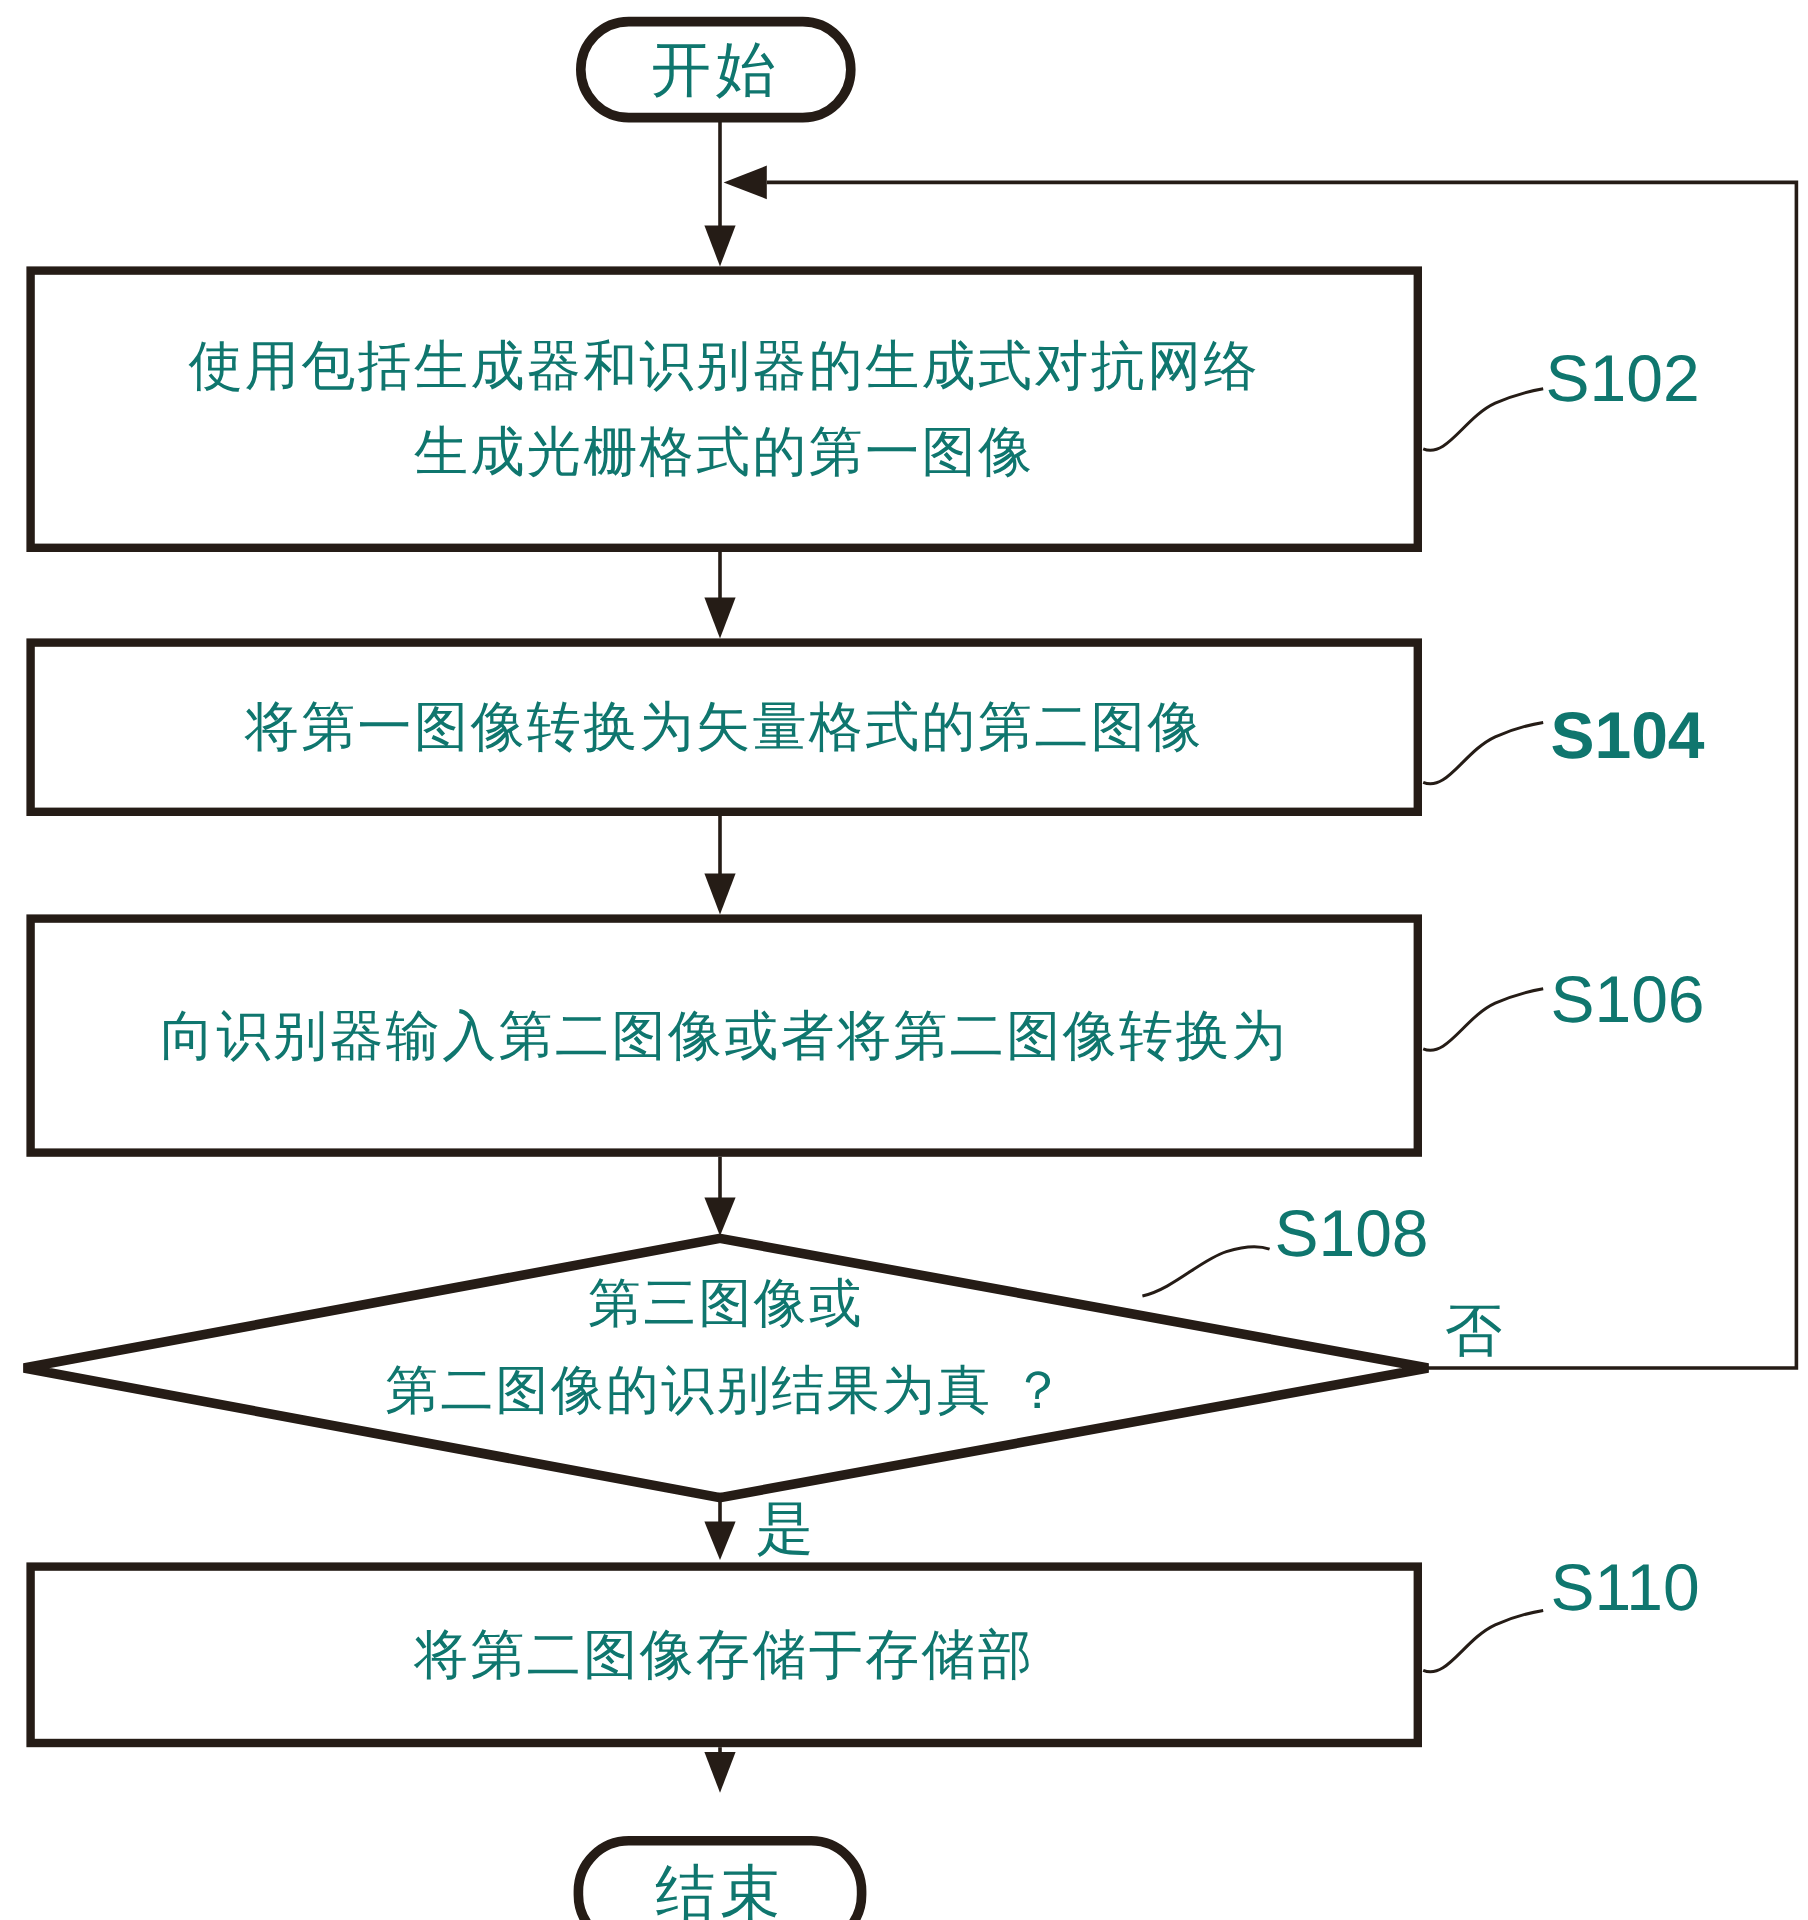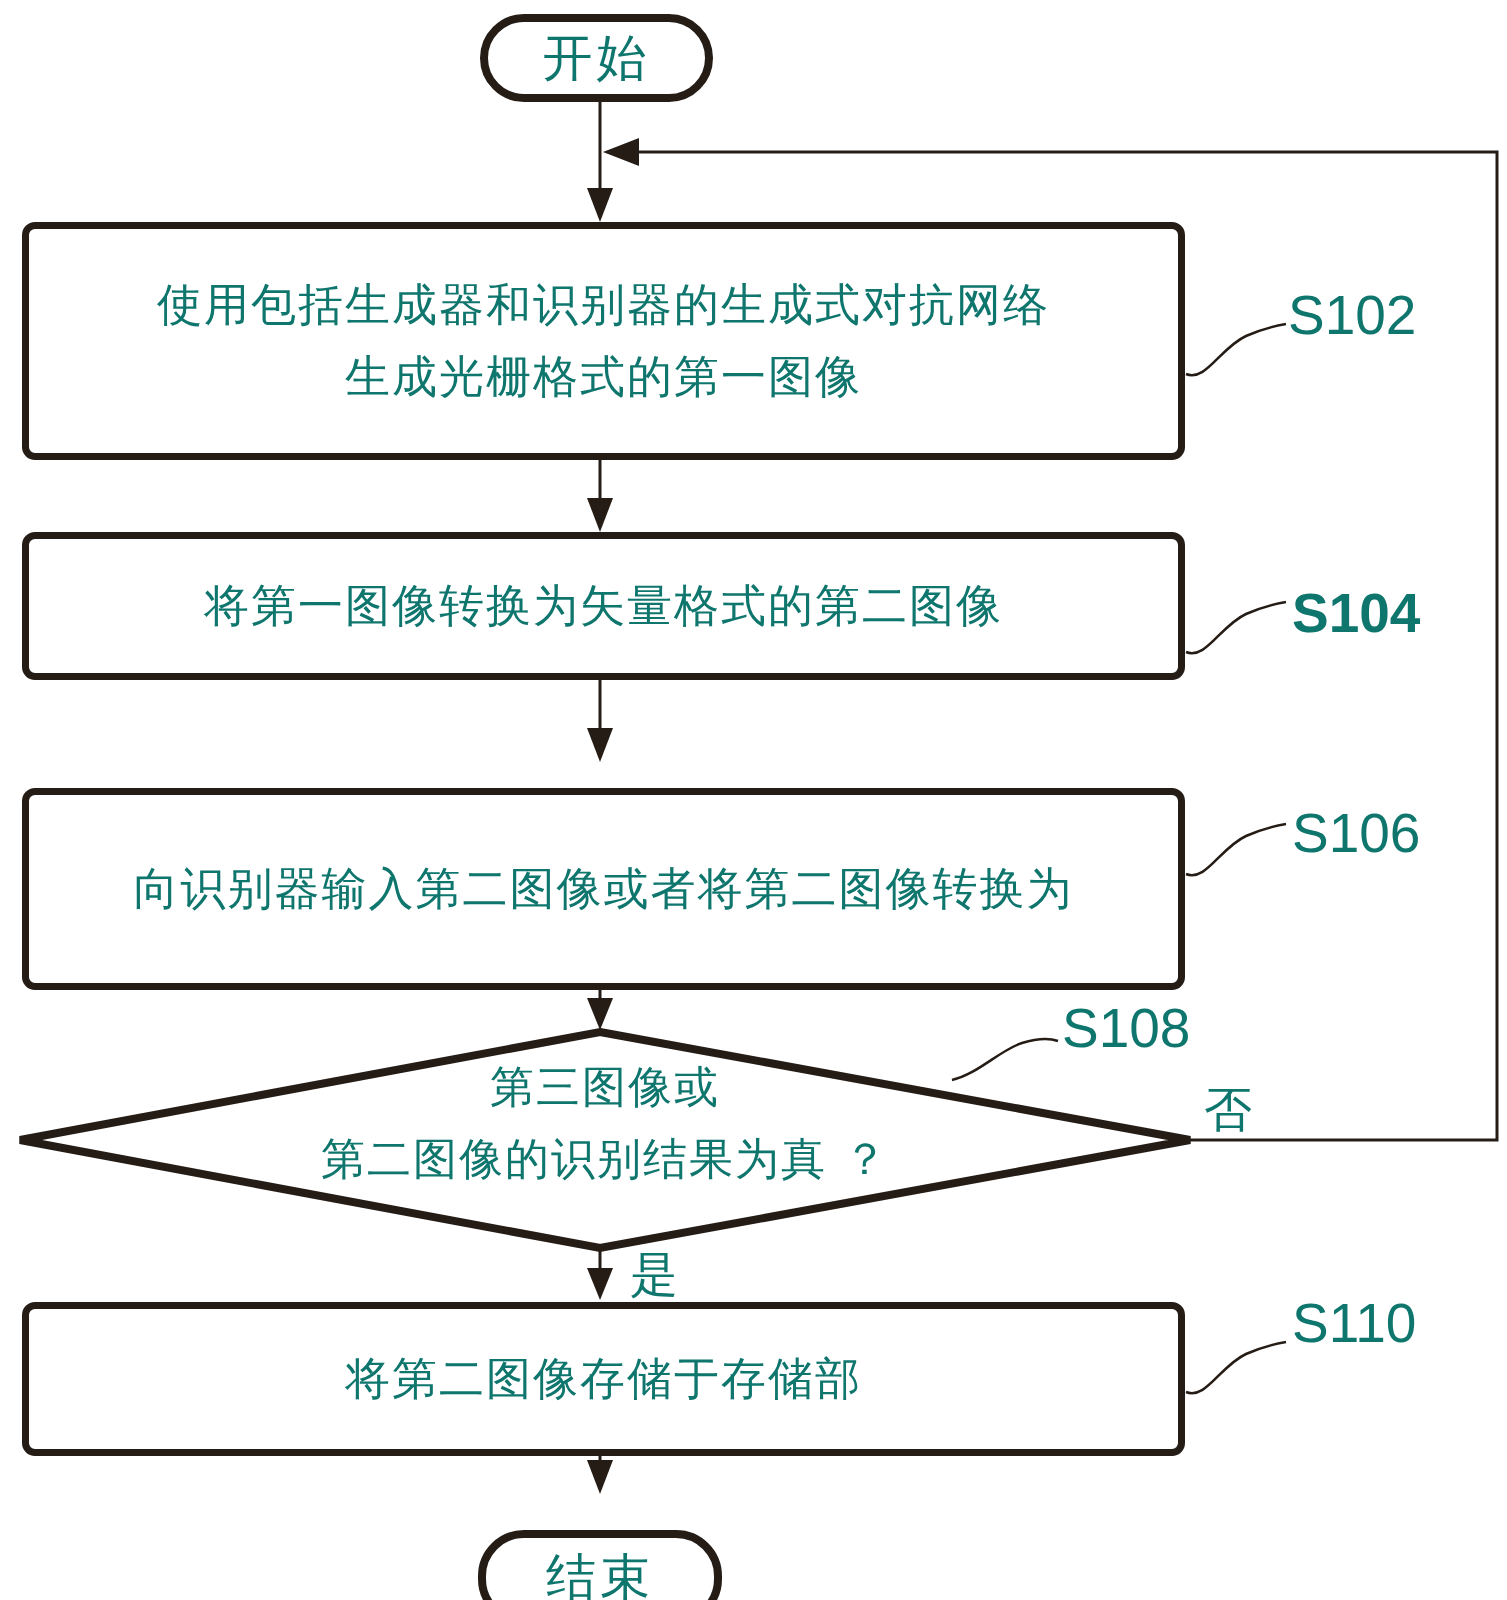--- a/index.html
+++ b/index.html
@@ -2,28 +2,28 @@
 <html><head>
 <meta charset="utf-8">
 <style>
   html,body{margin:0;padding:0;background:#ffffff;}
   .stage{
     position:relative;width:1507px;height:1600px;background:#ffffff;overflow:hidden;
     font-family:"DejaVu Sans","Liberation Sans",sans-serif;color:#0f766e;padding-left:44px;
   }
   svg.wires{position:absolute;left:0;top:0;z-index:1;}
   .node{position:absolute;box-sizing:border-box;background:#ffffff;z-index:2;
-    display:flex;flex-direction:column;justify-content:center;align-items:center;text-align:center;border-radius:13px;}
+    display:flex;flex-direction:column;justify-content:center;align-items:center;text-align:center;}
   .pill{border:8px solid #251c16;border-radius:46px;font-size:50px;letter-spacing:4px;font-weight:500;}
   .pill-start{left:480px;top:14px;width:233px;height:88px;}
   .pill-end{left:478px;top:1496px;width:244px;height:95px;margin-top:34px;}
   .pbox{left:22px;width:1163px;border:7px solid #251c16;font-size:45px;letter-spacing:2px;line-height:72px;}
   .pbox1{top:222px;height:238px;}
   .pbox2{top:532px;height:148px;text-align:center;}
-  .pbox3{top:788px;height:202px;}
+  .pbox3{top:762px;height:202px;}
   .pbox4{top:1302px;height:154px;}
   .dtext{position:absolute;left:20px;top:1051px;width:1170px;z-index:2;text-align:center;
     font-size:44px;letter-spacing:2px;line-height:72px;}
   .slabel{position:absolute;z-index:2;font-family:"Liberation Sans","DejaVu Sans",sans-serif;
     font-size:55px;line-height:1;white-space:nowrap;}
   .slabel-s102{left:1288px;top:288px;}
   .slabel-s104{left:1292px;top:586px;font-weight:bold;}
   .slabel-s106{left:1292px;top:806px;}
   .slabel-s108{left:1062px;top:1001px;}
   .slabel-s110{left:1292px;top:1296px;}

